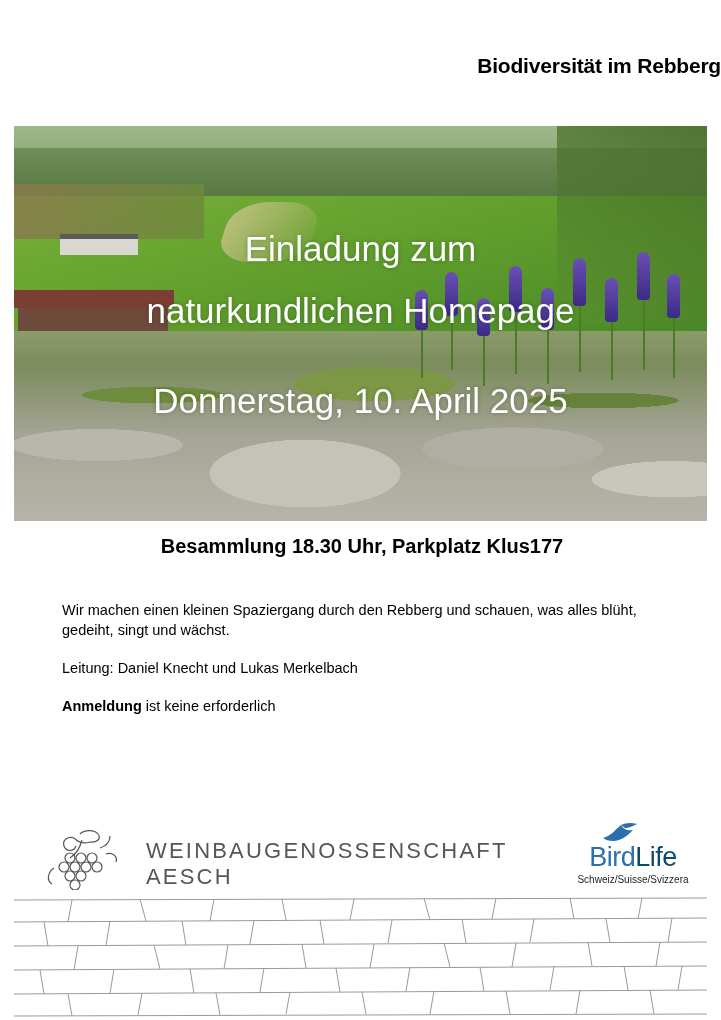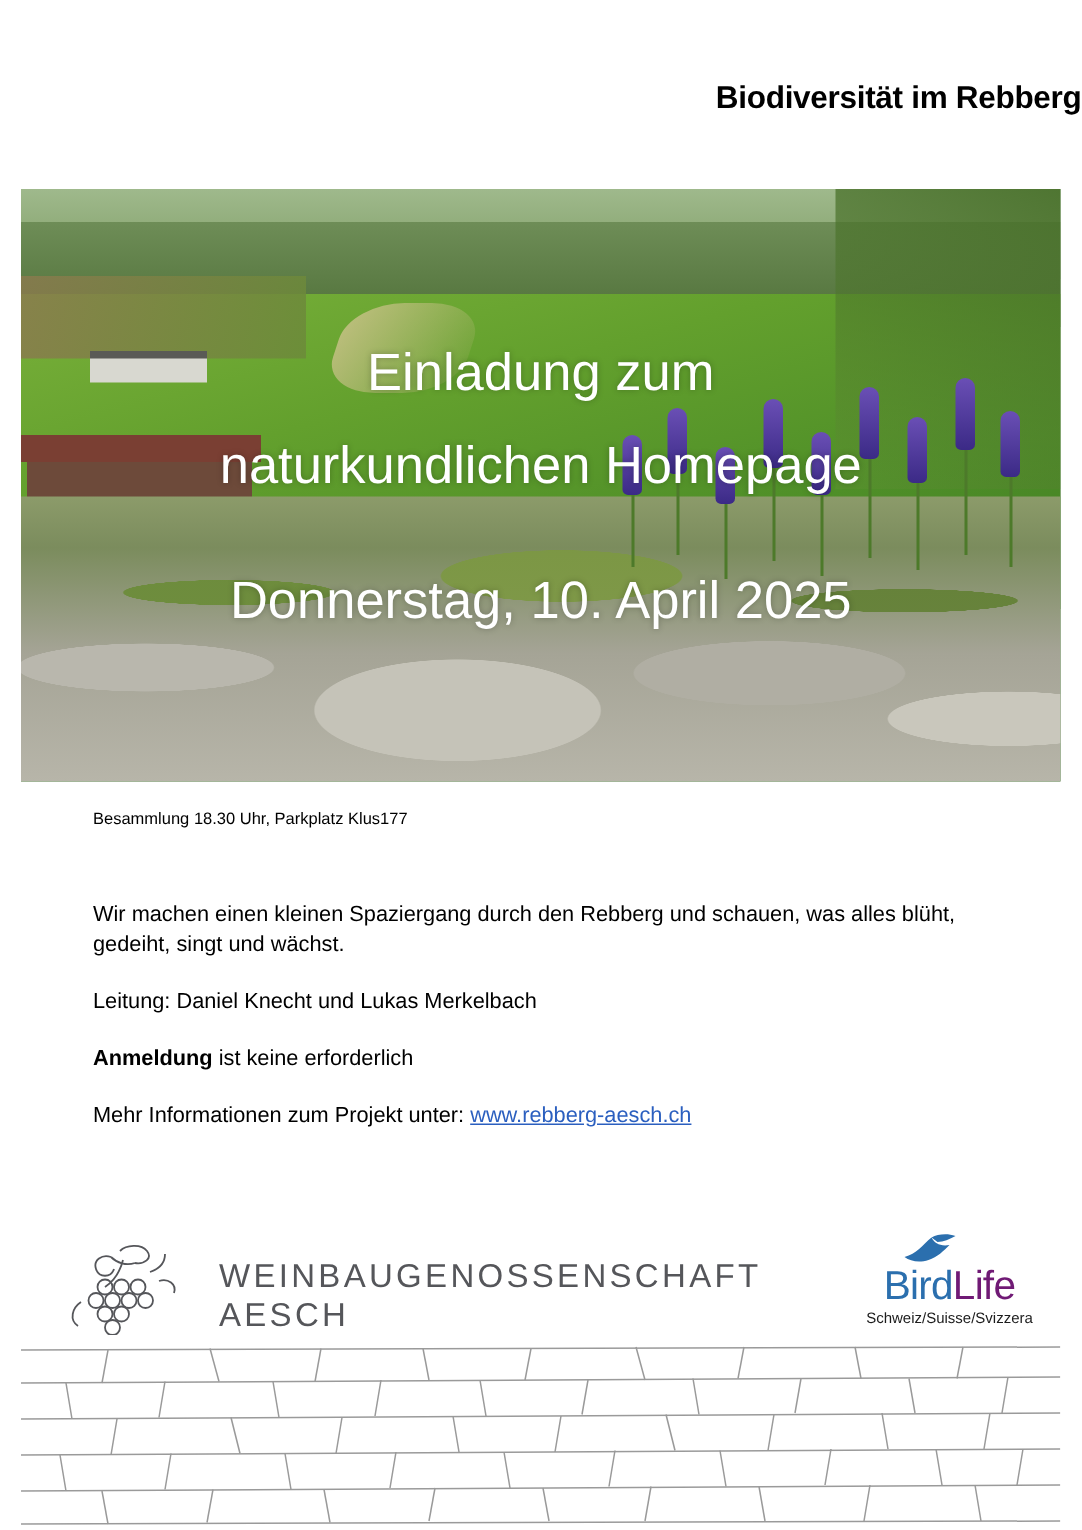--- a/index.html
+++ b/index.html
@@ -215,23 +215,24 @@
   
   .body-text {
     position: absolute;
     left: 62px;
     top: 536px;
     width: 600px;
     font-size: 14.5px;
     line-height: 20px;
   }
   .meet {
-    font-weight: normal;
-    font-size: 11px;
+    font-weight: bold;
+    font-size: 20px;
     margin: 0 0 44px 0;
+    text-align: center;
   }
   .para {
     margin: 0 0 18px 0;
   }
   a.link {
     color: #2b5fbf;
     text-decoration: underline;
   }
   .bold { font-weight: bold; }
 
@@ -273,21 +274,21 @@
     width: 40px; height: 22px;
   }
   .birdlife .bl-name {
     position: absolute;
     top: 20px; left: 0; width: 124px;
     font-size: 27px;
     line-height: 30px;
     letter-spacing: -0.5px;
     color: #2b6fae;
   }
-  .birdlife .bl-name .life { color: #701a75; }
+  .birdlife .bl-name .life { color: #0c4a6e; }
   .birdlife .bl-sub {
     position: absolute;
     top: 52px; left: 0; width: 124px;
     font-size: 10px;
     font-weight: normal;
     color: #1c1c1c;
   }
 
   
   .wall {
@@ -357,23 +358,20 @@
 
 
   <p class="para">Wir machen einen kleinen Spaziergang durch den Rebberg und schauen, was alles blüht, gedeiht, singt und wächst.</p>
 
   <p class="para">Leitung: Daniel Knecht und Lukas Merkelbach</p>
 
   <p class="para">
     <span class="bold">Anmeldung</span><span> ist keine erforderlich</span>
   </p>
 
-  <p class="para">
-    <span>Mehr Informationen zum Projekt unter: </span><a class="link" href="#">www.rebberg-aesch.ch</a>
-  </p>
 </div>
 
 <div class="wg-logo">
   <svg class="grape-icon" viewBox="0 0 86 62">
     <g fill="none" stroke="#55565a" stroke-width="1.2">
       <path d="M40 6 C44 2, 54 1, 58 6 C62 11, 56 15, 50 14"></path>
       <path d="M50 14 C44 16, 38 14, 34 10"></path>
       <path d="M34 10 C28 8, 22 12, 24 18 C26 24, 34 24, 36 18"></path>
       <path d="M42 12 C40 20, 36 26, 30 30"></path>
       <path d="M14 40 C8 44, 6 52, 12 56"></path>

